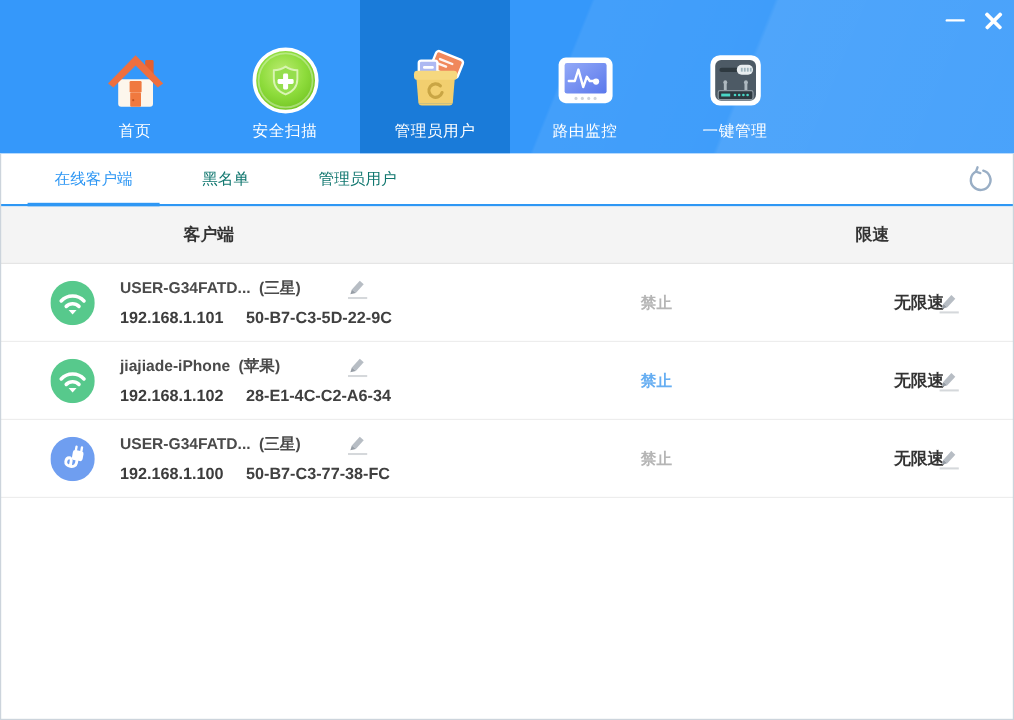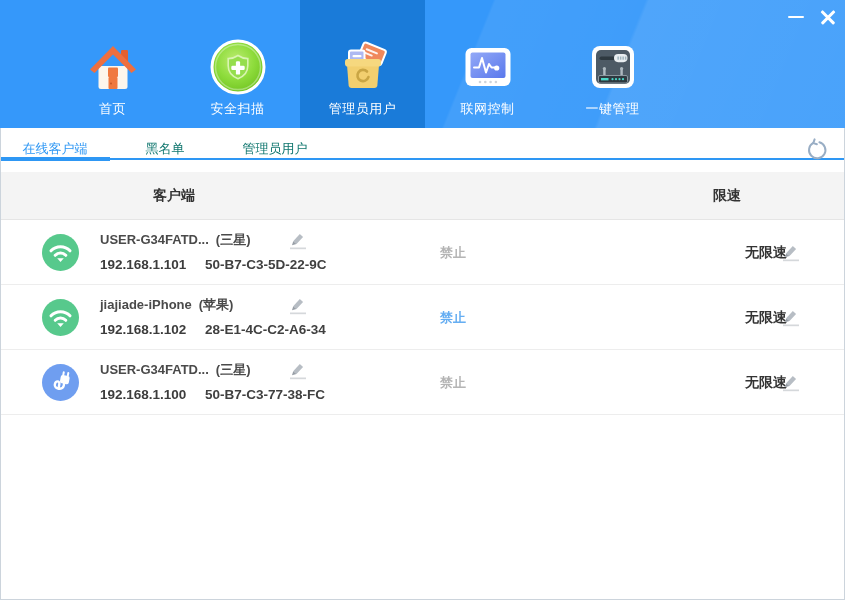--- a/index.html
+++ b/index.html
@@ -35,22 +35,22 @@
   
   .nav { position:absolute; left:50px; top:0; height:128px; display:flex; }
   .nav-item { width:125px; height:128px; display:flex; flex-direction:column;
     align-items:center; cursor:pointer; position:relative; }
   .nav-item.active { background:#1a7bd9; }
   .nav-icon { margin-top:38px; height:58px; display:flex; align-items:center;
     justify-content:center; }
   .nav-label { margin-top:4px; font-size:13px; color:#fff; letter-spacing:0.5px; }
   
   .tabbar {
-    position:absolute; top:128px; left:0; width:845px; height:32px;
-    background:#fff; border-bottom:2px solid #2e97f4; display:flex;
+    position:absolute; top:128px; left:0; width:845px; height:44px;
+    background:#fff; border-bottom:2px solid #2e97f4; display:flex;padding-left:23px;
   }
   .tab { width:110px; text-align:center; line-height:41px; font-size:13px;
     color:#0f766e; cursor:pointer; position:relative; }
   .tab.active { color:#2e97f4; }
   .tab.active::after { content:""; position:absolute; left:0; right:0;
     bottom:-3px; height:4px; background:#2e97f4; }
   .refresh-btn { position:absolute; right:14px; top:8px; width:28px; height:28px;
     display:flex; align-items:center; justify-content:center; cursor:pointer; }
   
   .thead {
@@ -65,21 +65,21 @@
   .rows { position:absolute; top:220px; left:0; width:845px;font-weight:bold; }
   .row { position:relative; height:65px; background:#fff;
     border-bottom:1px solid #ededed; }
   .conn-icon { position:absolute; left:42px; top:14px; width:37px; height:37px; }
   .name-line { position:absolute; left:100px; top:11px; font-size:13px;
     color:#4a4a4a; white-space:nowrap; }
   .brand { margin-left:7px; }
   .ip  { position:absolute; left:100px; top:37px; font-size:13.5px; color:#3c3c3c; }
   .mac { position:absolute; left:205px; top:37px; font-size:13.5px; color:#404040; }
   .forbid { position:absolute; left:440px; top:0; width:120px; line-height:65px;
-    text-align:left; font-size:13px; cursor:pointer; }
+    text-align:right; font-size:13px; cursor:pointer; }
   .forbid.gray { color:#b5b5b5; }
   .forbid.blue { color:#66aef2; }
   .limit { position:absolute; left:667px; top:0; width:120px; line-height:65px;
     text-align:right; font-size:14px; color:#333; }
   .pencil { position:absolute; width:22px; height:22px; cursor:pointer; }
   .name-pencil { left:286px; top:9px; }
   .row-pencil  { left:779px; top:21px; }
   
   .content-border { position:absolute; left:0; top:128px; width:845px;
     height:472px; border:1px solid #ccd4dc; border-top:none;
@@ -161,21 +161,21 @@
             <path d="M12,26.5 h5 l3,-9.5 4,14.5 3,-8.5 2.5,3.5 h4" stroke="#fff" stroke-width="2" fill="none" stroke-linejoin="round" stroke-linecap="round"></path>
             <circle cx="34.7" cy="27" r="2.6" fill="#fff"></circle>
             <g fill="#cfd4da">
               <circle cx="18" cy="41" r="1.3"></circle>
                 <circle cx="23.3" cy="41" r="1.3"></circle>
               <circle cx="28.6" cy="41" r="1.3"></circle>
                 <circle cx="33.9" cy="41" r="1.3"></circle>
             </g>
           </svg>
         </span>
-        <span class="nav-label">联网控制</span>
+        <span class="nav-label">路由监控</span>
       </div>
 
       <div class="nav-item">
         <span class="nav-icon">
           <svg width="52" height="52" viewBox="0 0 52 52">
             <rect x="5" y="5" width="42" height="42" rx="8" fill="#fff"></rect>
             <rect x="9" y="9" width="34" height="34" rx="5" fill="#4d5a65"></rect>
             <rect x="12.5" y="15.5" width="20" height="3.6" rx="1.8" fill="#2e3940"></rect>
             <rect x="27" y="13" width="13.5" height="8.2" rx="4.1" fill="#e9eef1"></rect>
             <g fill="#9fb4bd">

